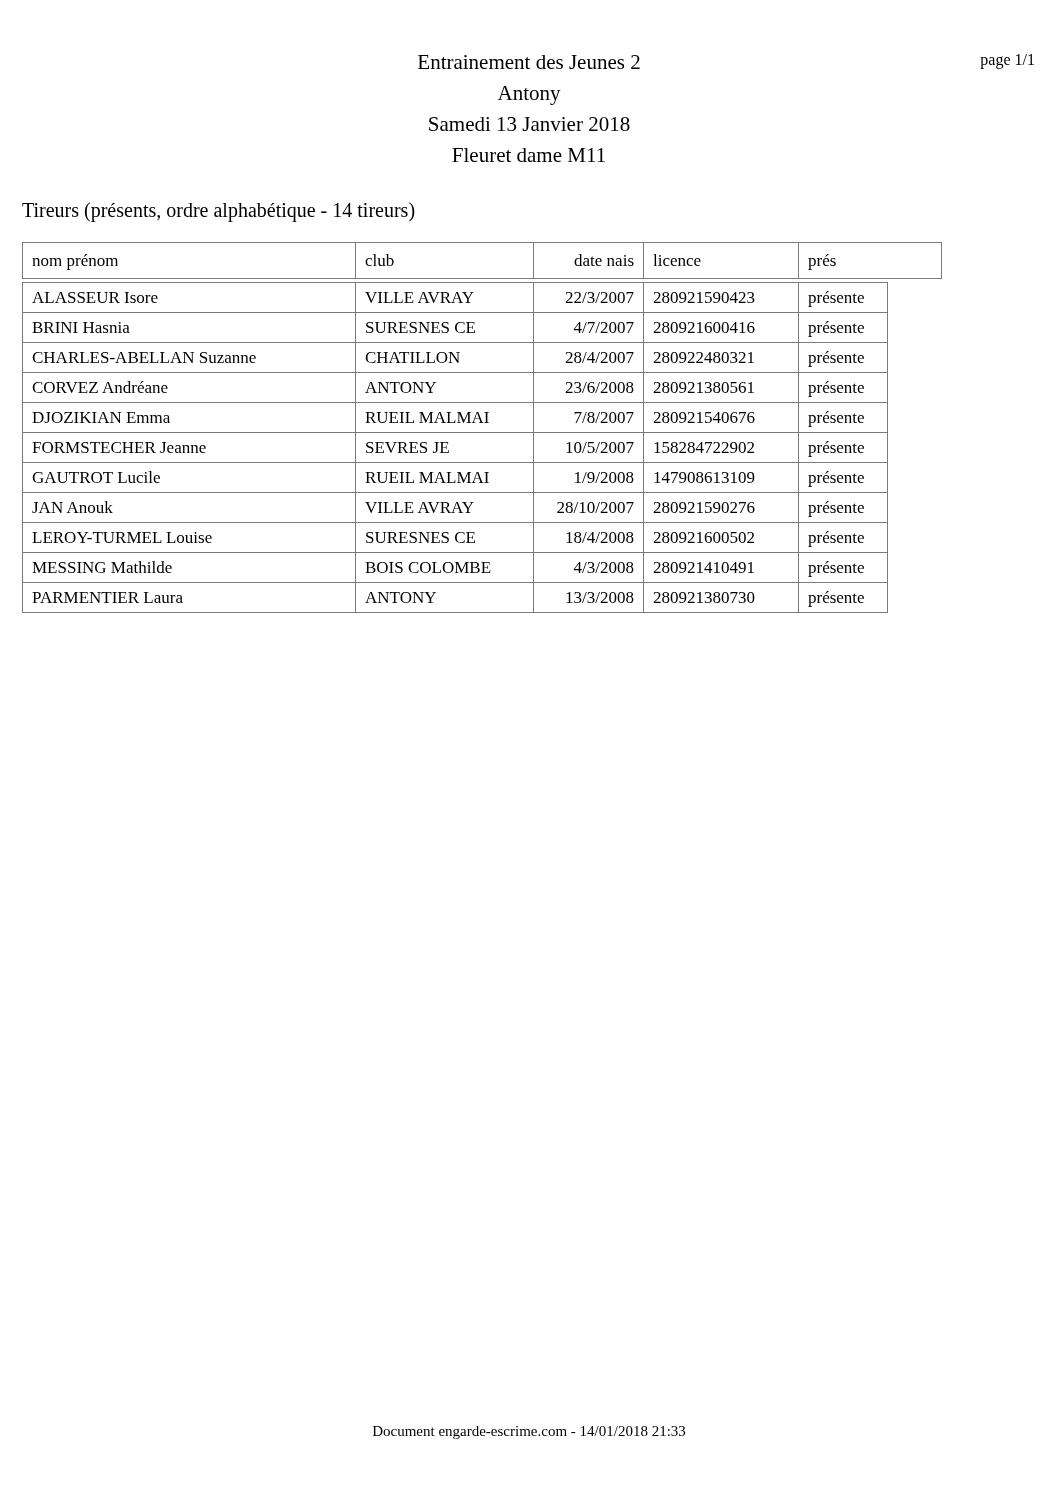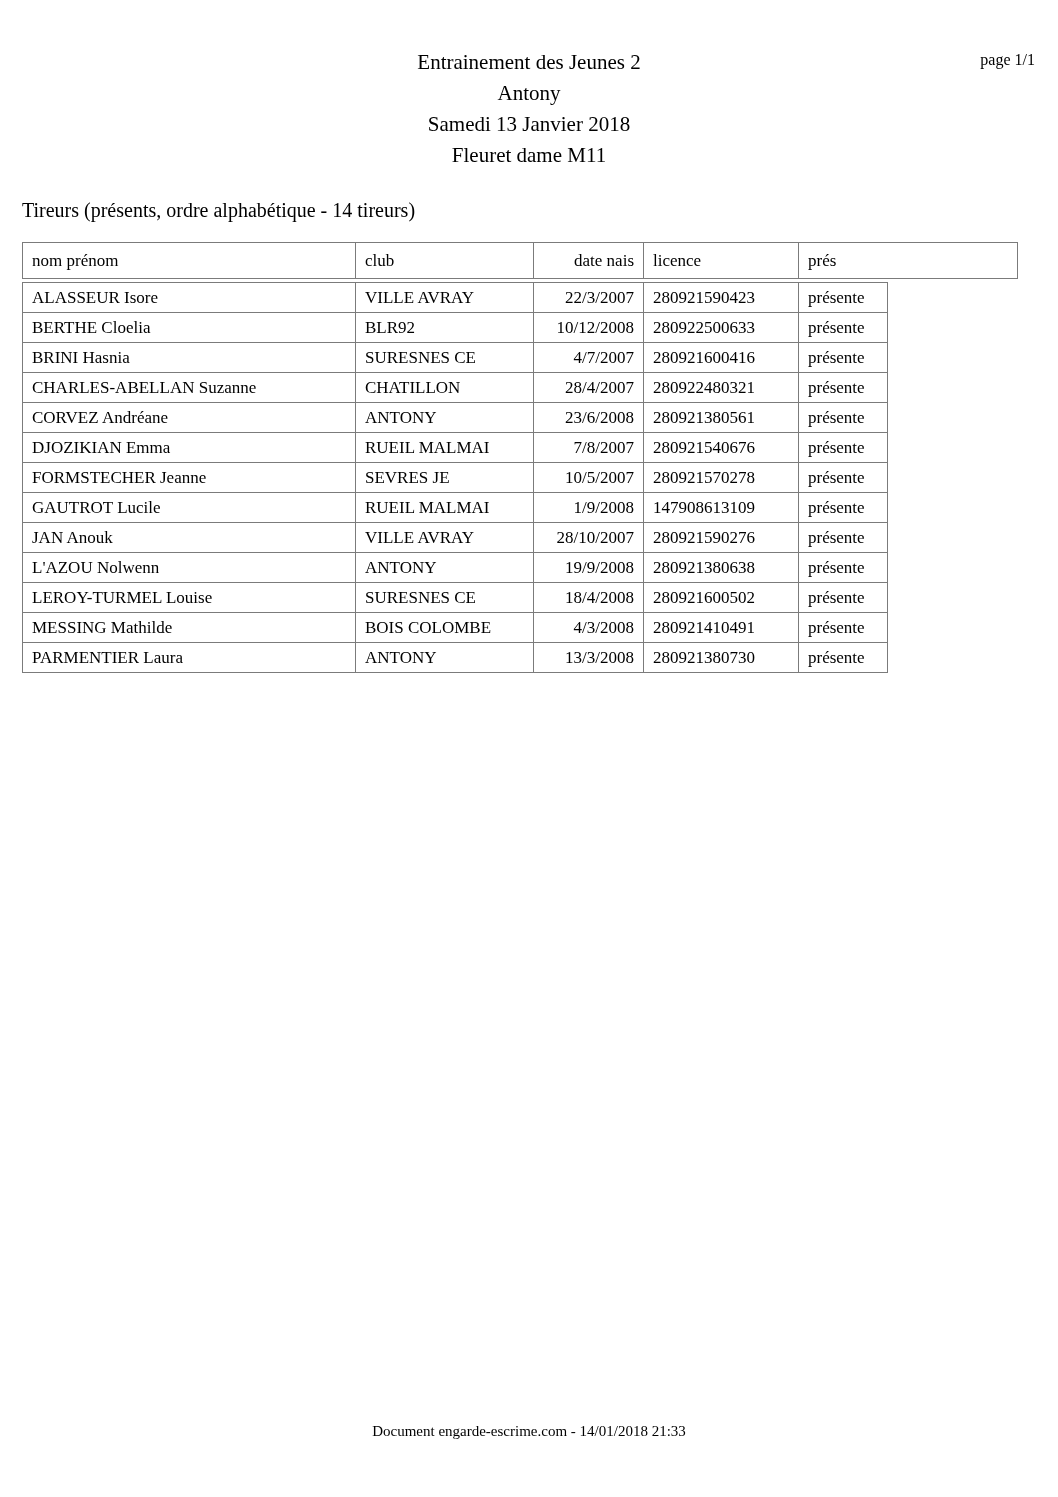--- a/index.html
+++ b/index.html
@@ -39,21 +39,21 @@
 
   .table-wrap {
     position: absolute;
     top: 242px;
     left: 22px;
     width: 866px;
   }
 
   .thead {
     display: flex;
-    width: 996px;
+    width: 920px;
     height: 37px;
     border: 1px solid #7b7b7b;
     align-items: center;
     font-size: 17px;
   }
   .thead .hc {
     height: 100%;
     display: flex;
     align-items: center;
     padding: 0 9px;
@@ -122,27 +122,20 @@
   <table class="body">
     <tbody>
   <tr>
     <td class="c-name">ALASSEUR Isore</td>
     <td class="c-club">VILLE AVRAY</td>
     <td class="c-date">22/3/2007</td>
     <td class="c-lic">280921590423</td>
     <td class="c-pres">présente</td>
   </tr>
 
-  <tr>
-    <td class="c-name">BERTHE Cloelia</td>
-    <td class="c-club">BLR92</td>
-    <td class="c-date">10/12/2008</td>
-    <td class="c-lic">280922500633</td>
-    <td class="c-pres">présente</td>
-  </tr>
 
 
   <tr>
     <td class="c-name">BRINI Hasnia</td>
     <td class="c-club">SURESNES CE</td>
     <td class="c-date">4/7/2007</td>
     <td class="c-lic">280921600416</td>
     <td class="c-pres">présente</td>
   </tr>
 
@@ -167,47 +160,40 @@
     <td class="c-club">RUEIL MALMAI</td>
     <td class="c-date">7/8/2007</td>
     <td class="c-lic">280921540676</td>
     <td class="c-pres">présente</td>
   </tr>
 
   <tr>
     <td class="c-name">FORMSTECHER Jeanne</td>
     <td class="c-club">SEVRES JE</td>
     <td class="c-date">10/5/2007</td>
-    <td class="c-lic">280921570278</td>
+    <td class="c-lic">158284722902</td>
     <td class="c-pres">présente</td>
   </tr>
 
   <tr>
     <td class="c-name">GAUTROT Lucile</td>
     <td class="c-club">RUEIL MALMAI</td>
     <td class="c-date">1/9/2008</td>
     <td class="c-lic">147908613109</td>
     <td class="c-pres">présente</td>
   </tr>
 
   <tr>
     <td class="c-name">JAN Anouk</td>
     <td class="c-club">VILLE AVRAY</td>
     <td class="c-date">28/10/2007</td>
     <td class="c-lic">280921590276</td>
     <td class="c-pres">présente</td>
   </tr>
 
-  <tr>
-    <td class="c-name">L'AZOU Nolwenn</td>
-    <td class="c-club">ANTONY</td>
-    <td class="c-date">19/9/2008</td>
-    <td class="c-lic">280921380638</td>
-    <td class="c-pres">présente</td>
-  </tr>
 
   <tr>
     <td class="c-name">LEROY-TURMEL Louise</td>
     <td class="c-club">SURESNES CE</td>
     <td class="c-date">18/4/2008</td>
     <td class="c-lic">280921600502</td>
     <td class="c-pres">présente</td>
   </tr>
 
   <tr>

